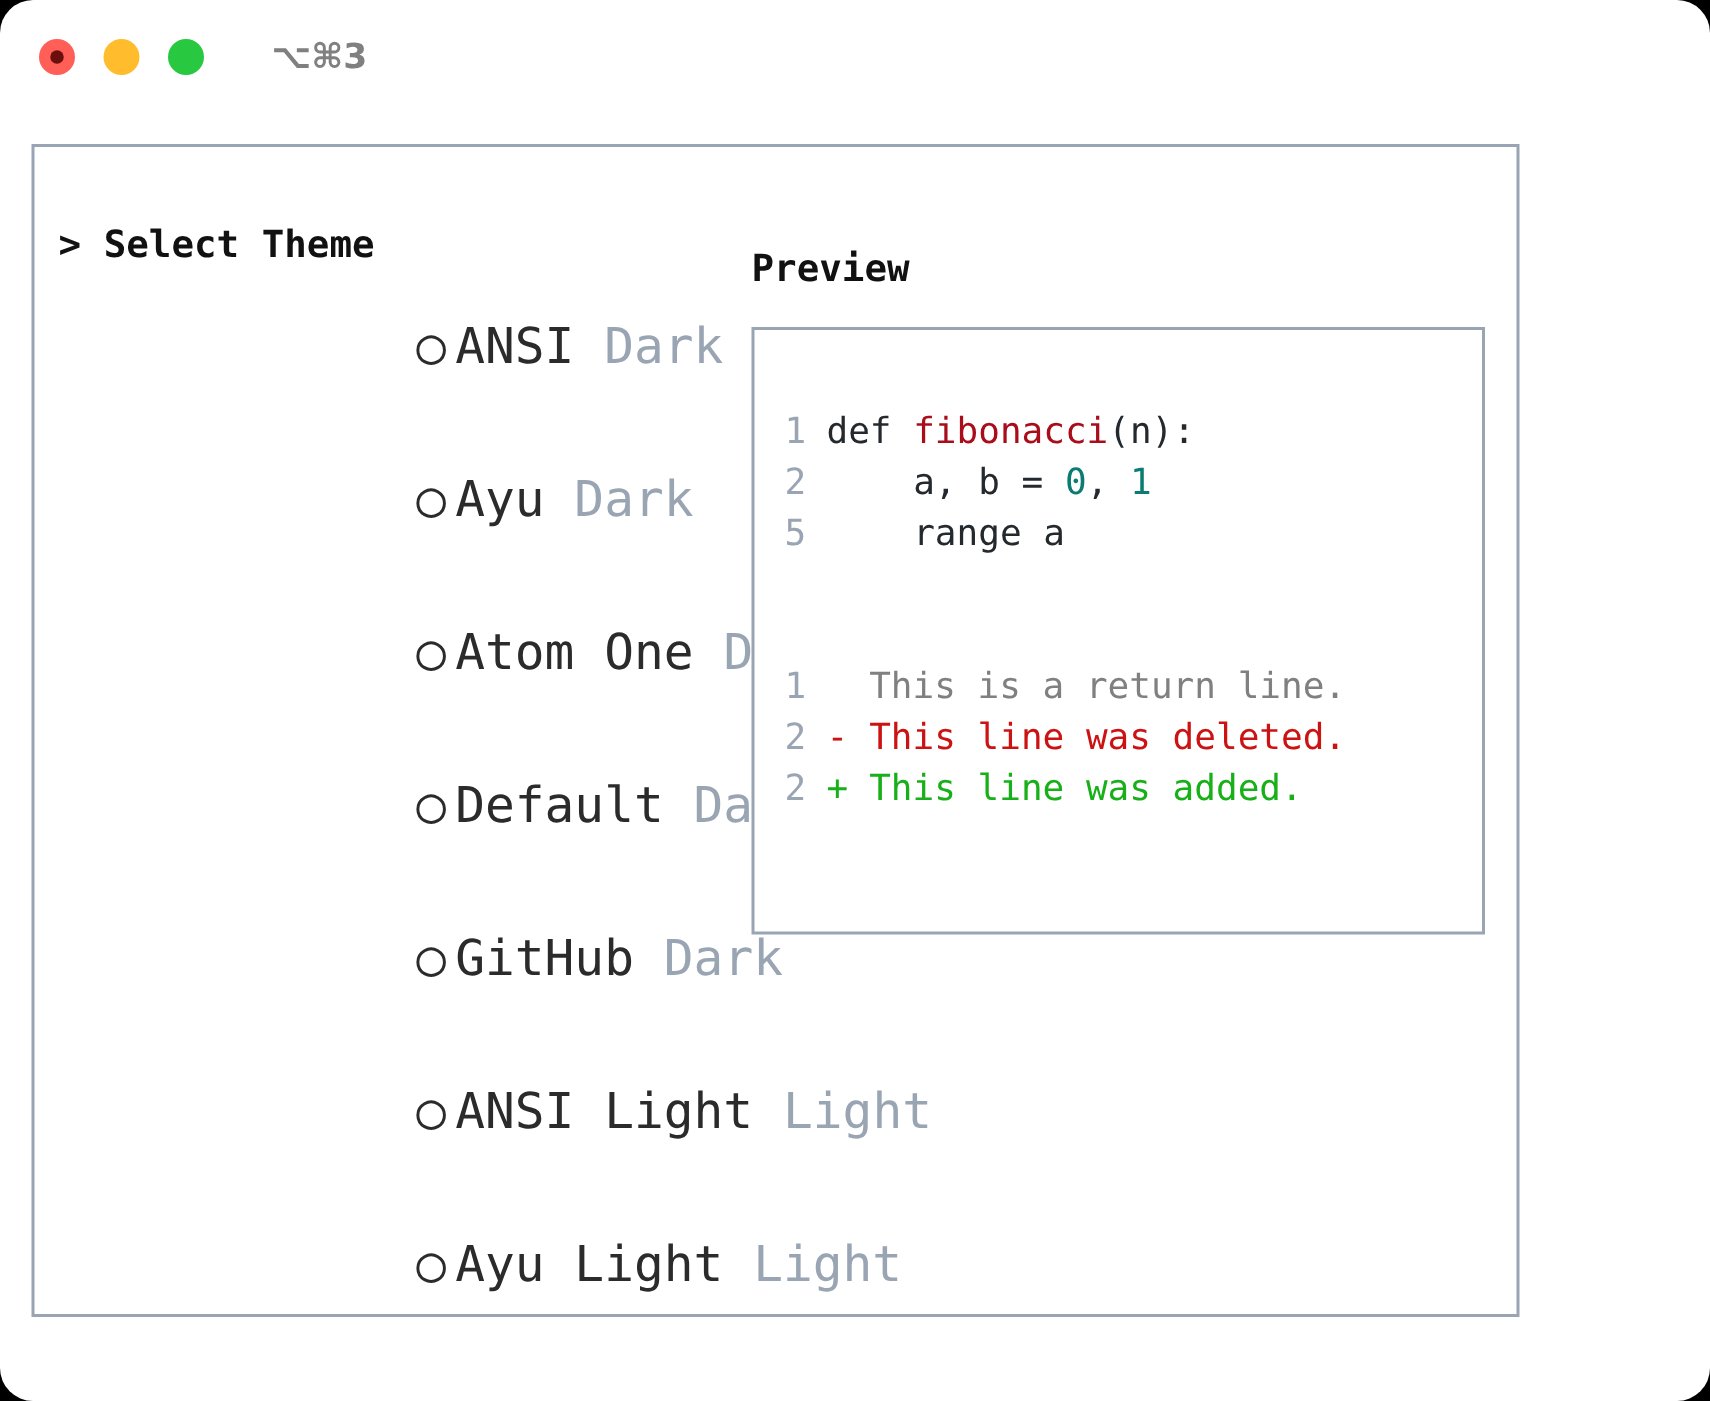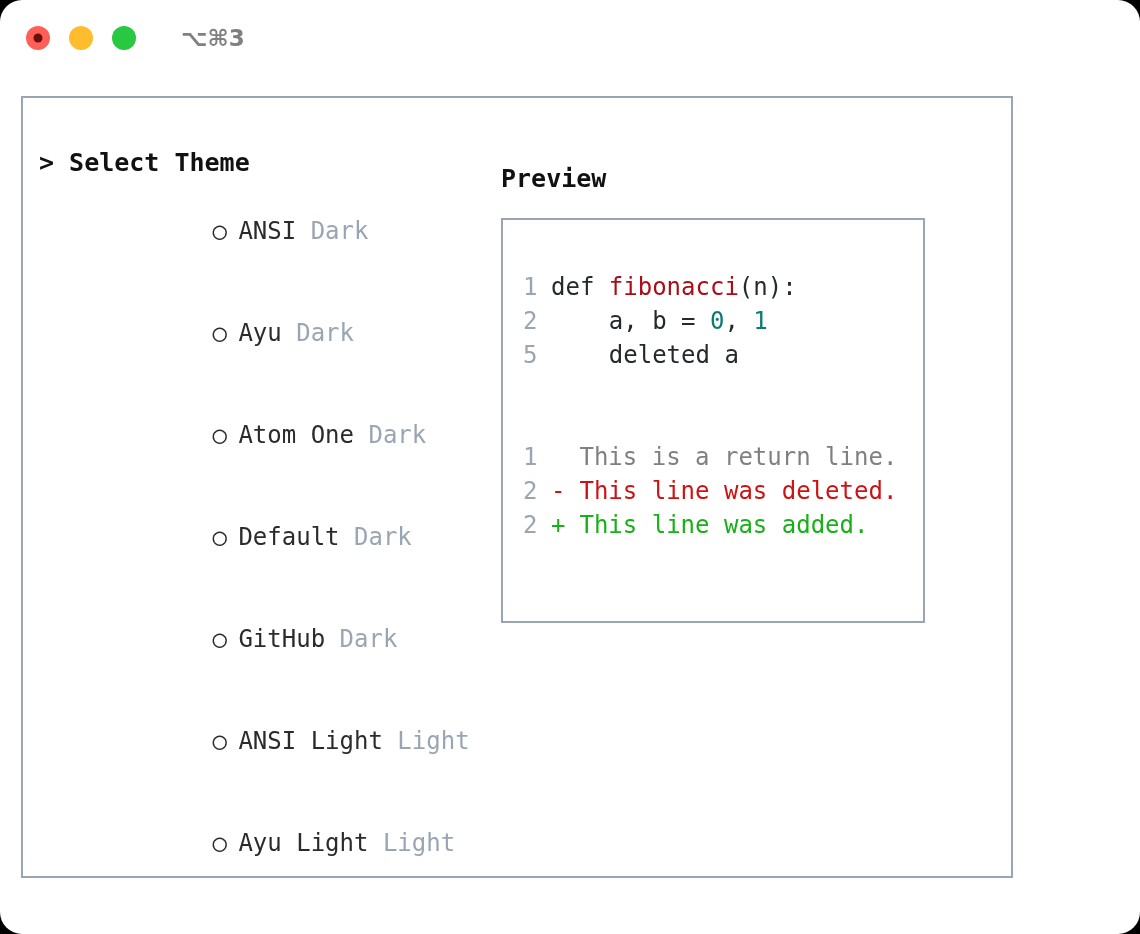--- a/index.html
+++ b/index.html
@@ -102,21 +102,21 @@
 
   
   .list-title {
     font-size: 25px;
     font-weight: bold;
     color: #111111;
     line-height: 34px;
     white-space: pre;
   }
   .theme-row {
-    font-size: 24px;
+    font-size: 33px;
     line-height: 34px;
     color: #2b2b2b;
     white-space: pre;
     display: block;
   }
   .theme-row .marker {
     display: inline-block;
     width: 26px;
   }
   .theme-row .label { color: #2b2b2b; }
@@ -125,21 +125,21 @@
   
   .preview-title {
     font-size: 25px;
     font-weight: bold;
     color: #111111;
     line-height: 34px;
     white-space: pre;
   }
   .code-box {
     margin-top: 22px;
-    width: 424px;
+    width: 489px;
     height: 405px;
     border: 2px solid #9aa5b4;
     box-sizing: border-box;
     background: #ffffff;
     padding: 50px 0 0 20px;
   }
   .code-line, .diff-line {
     font-size: 24px;
     line-height: 34px;
     white-space: pre;
@@ -213,21 +213,21 @@
         <div class="preview-title">Preview</div>
 
         <div class="code-box">
 
           <div class="code-line"><span class="lineno">1</span><span>def </span><span class="tok-fn">fibonacci</span><span>(n):</span></div>
 
           <div class="code-line"><span class="lineno">2</span><span>    a, b = </span><span class="tok-num">0</span><span>, </span><span class="tok-num">1</span></div>
 
 
 
-          <div class="code-line"><span class="lineno">5</span><span>    deleted a</span></div>
+          <div class="code-line"><span class="lineno">5</span><span>    range a</span></div>
 
           <div class="code-gap"></div>
           <div class="code-gap"></div>
 
           <div class="diff-line"><span class="lineno">1</span><span class="sign diff-ctx"> </span><span class="diff-ctx"> This is a return line.</span></div>
 
           <div class="diff-line"><span class="lineno">2</span><span class="sign diff-del">-</span><span class="diff-del"> This line was deleted.</span></div>
 
           <div class="diff-line"><span class="lineno">2</span><span class="sign diff-add">+</span><span class="diff-add"> This line was added.</span></div>
 

